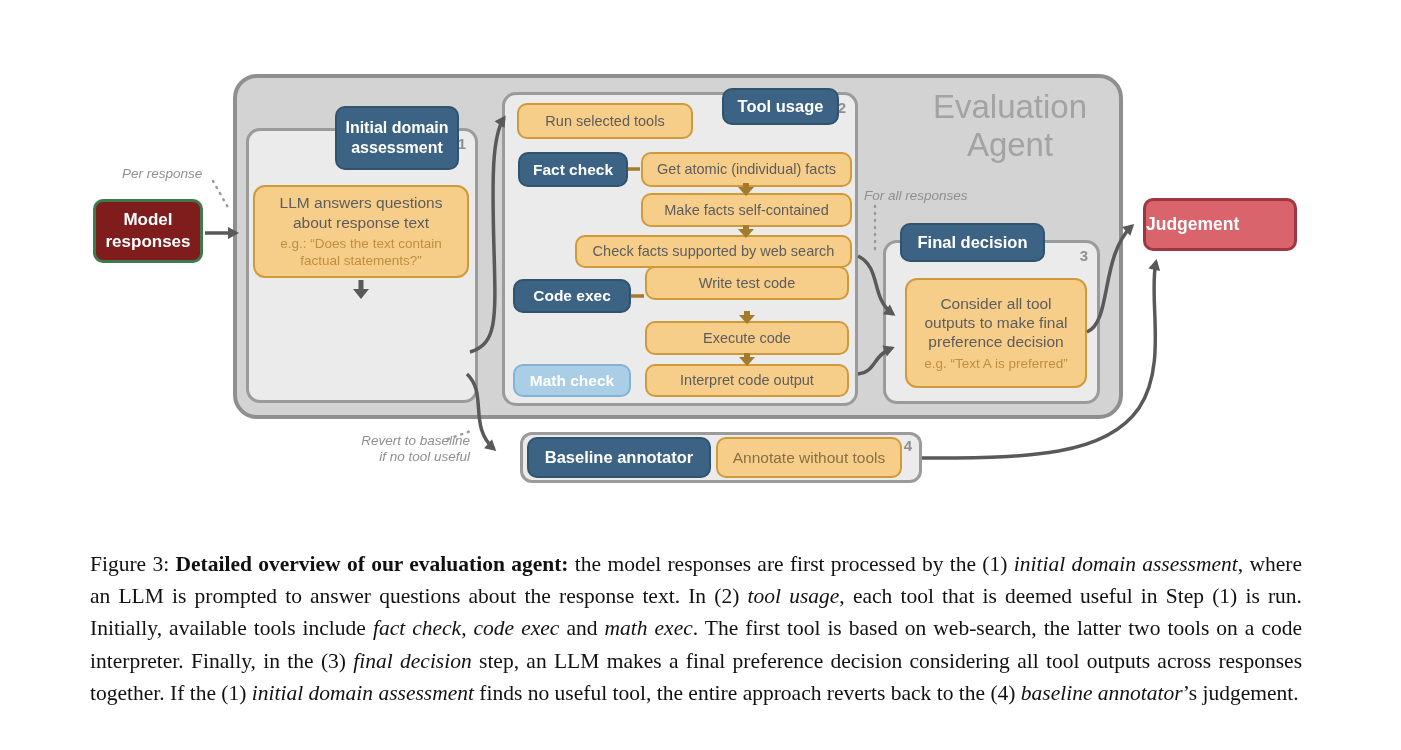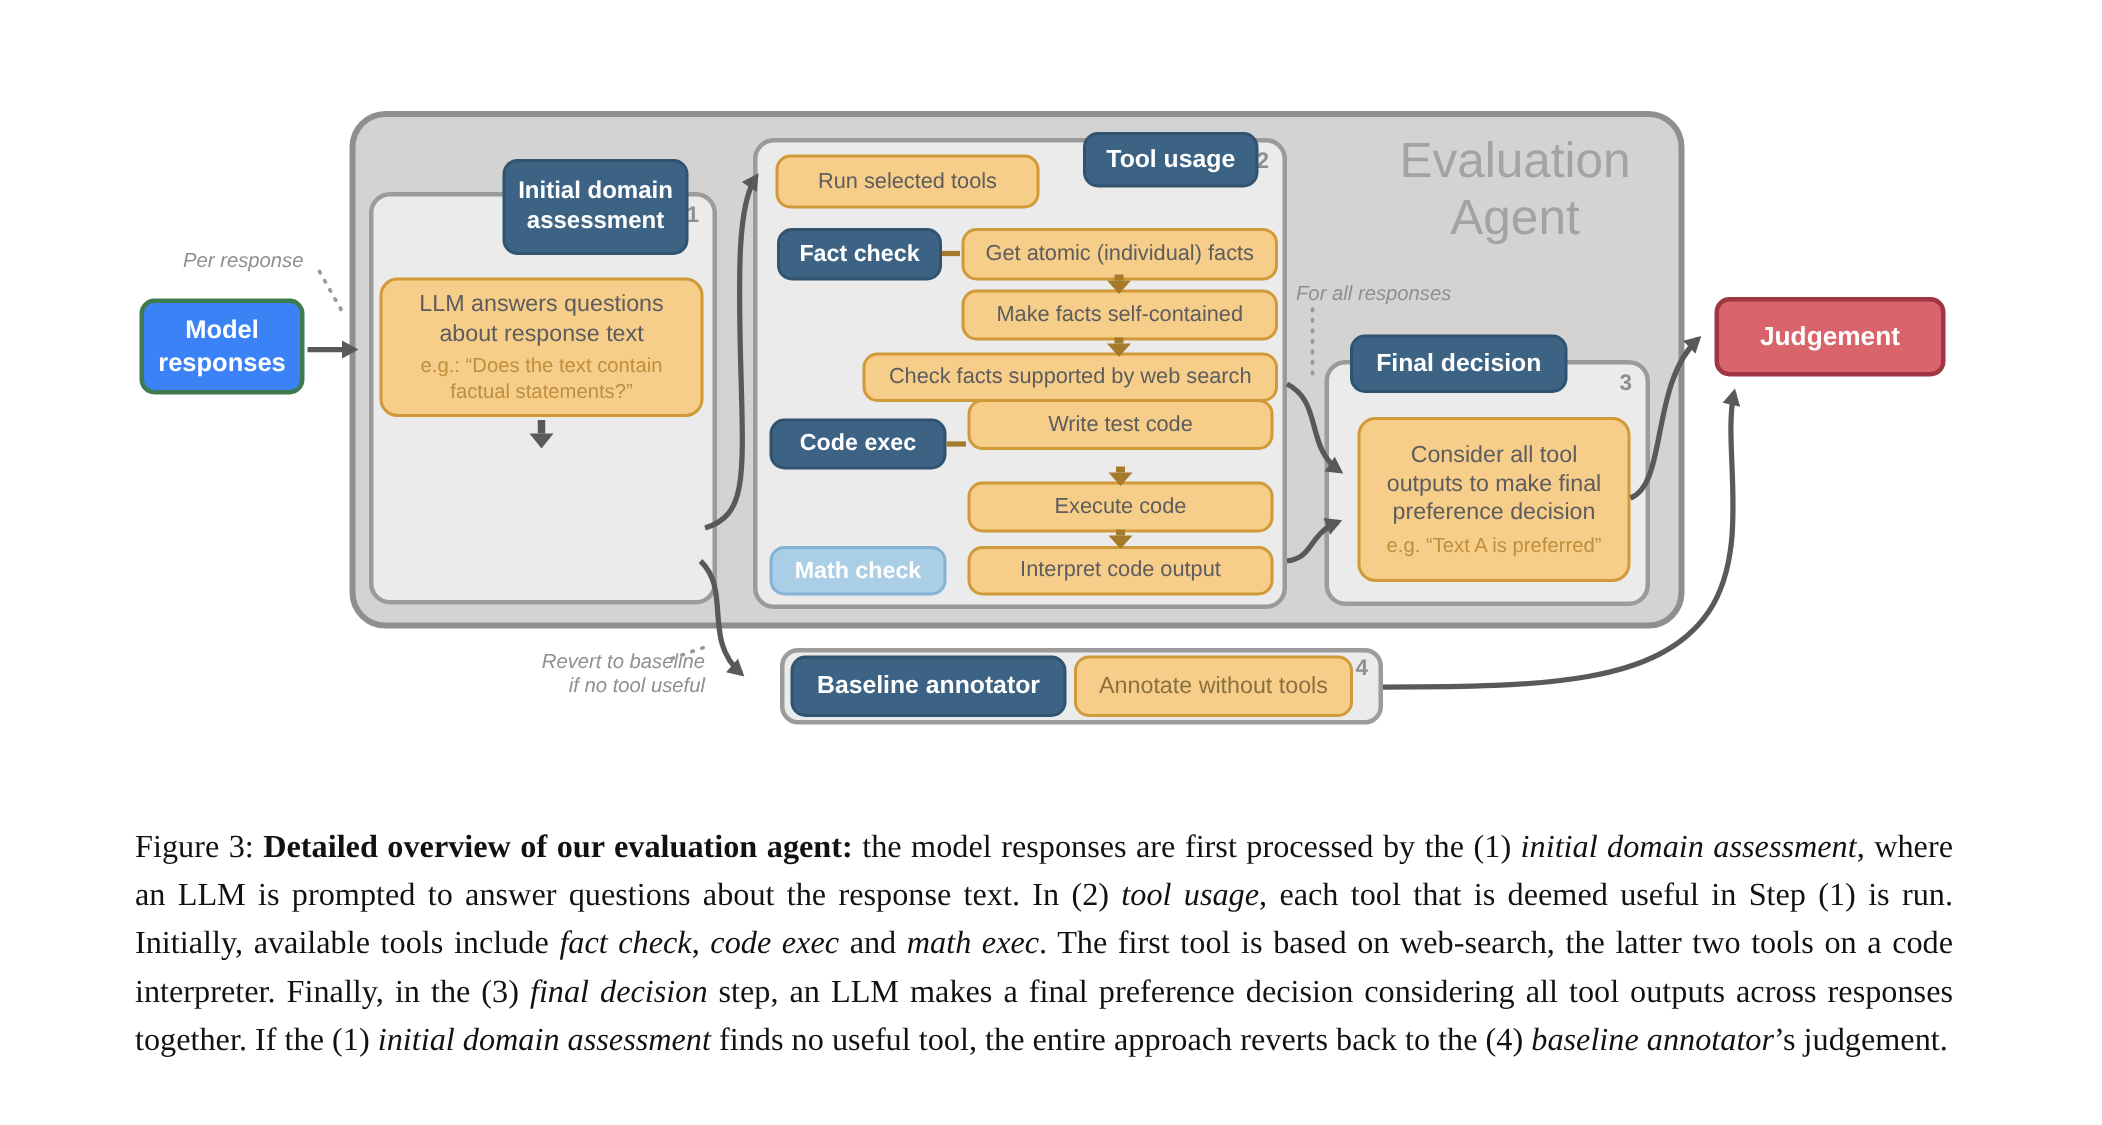--- a/index.html
+++ b/index.html
@@ -13,25 +13,25 @@
   .bluebox{background:#3c6384;border:2.5px solid #30536f;border-radius:10px;color:#ffffff;
            display:flex;align-items:center;justify-content:center;text-align:center;
            font-size:16px;font-weight:600;line-height:1.25;}
   .lightblue{background:#a9cee6;border:2.5px solid #82b2d4;border-radius:10px;color:#ffffff;
            display:flex;align-items:center;justify-content:center;font-size:15.5px;font-weight:600;}
   .orange{background:#f7cd8a;border:2.5px solid #d09a39;border-radius:12px;color:#5d5d5d;
            display:flex;flex-direction:column;align-items:center;justify-content:center;
            text-align:center;font-size:15.5px;font-weight:500;line-height:1.25;padding:20px 8px;}
   .orange .example{color:#bf8f3e;font-size:13.5px;font-weight:400;margin-top:4px;line-height:1.25;}
   .chainbox{font-size:14.5px;border-radius:10px;padding:2px 6px;}
-  .greenbox{background:#3b82f6;border:3px solid #3f7a4e;border-radius:10px;color:#fff;
+  .greenbox{background:#7f1d1d;border:3px solid #3f7a4e;border-radius:10px;color:#fff;
            display:flex;align-items:center;justify-content:center;text-align:center;
            font-size:17px;font-weight:600;line-height:1.3;}
   .redbox{background:#d9646b;border:3px solid #9e3741;border-radius:10px;color:#fff;
-           display:flex;align-items:center;justify-content:center;font-size:17.5px;font-weight:600;}
+           display:flex;align-items:center;justify-content:flex-start;font-size:17.5px;font-weight:600;}
   .eval-label{color:#a3a3a3;font-size:33px;font-weight:500;}
   .note{color:#8f8f8f;font-style:italic;font-size:13.5px;line-height:1.2;}
   svg.overlay{position:absolute;left:0;top:0;pointer-events:none;}
   
   .caption{position:absolute;left:90px;top:526px;width:1212px;
            font-family:"Liberation Serif",serif;font-size:21.5px;line-height:1.505;
            color:#111;text-align:justify;}
   .caption .bold{font-weight:bold;}
   .caption .italic{font-style:italic;}
 </style>

